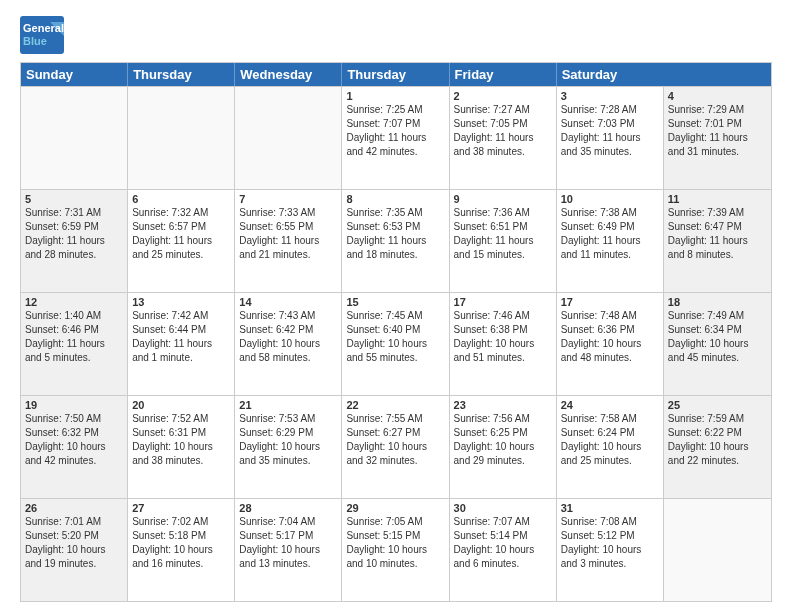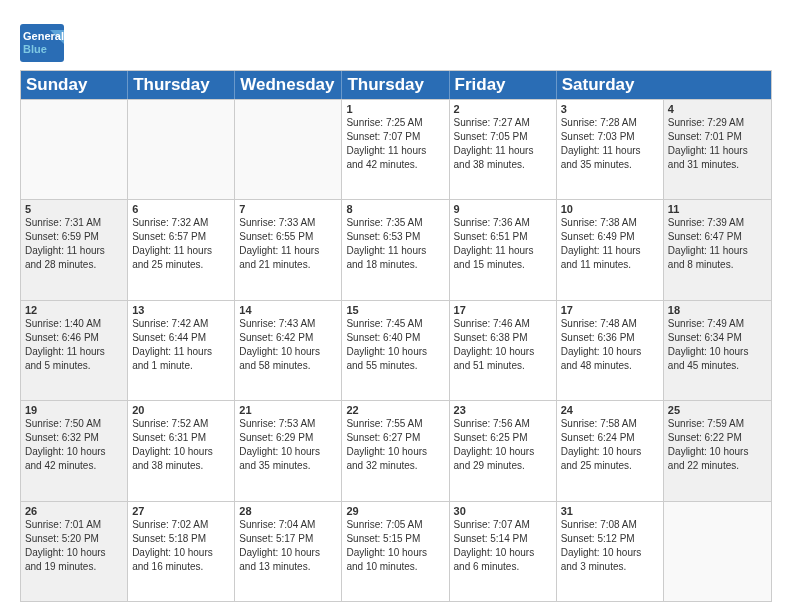--- a/index.html
+++ b/index.html
@@ -6,21 +6,21 @@
     body {
       font-family: Arial, sans-serif;
       background: #fff;
       width: 792px;
       height: 612px;
       overflow: hidden;
     }
     .page {
       width: 792px;
       height: 612px;
-      padding: 24px 20px 10px 20px;
+      padding: 16px 20px 10px 20px;
       display: flex;
       flex-direction: column;
     }
     .header {
       display: flex;
       align-items: flex-start;
       justify-content: space-between;
       margin-bottom: 8px;
     }
     .logo-wrap {
@@ -47,21 +47,21 @@
       flex-direction: column;
       border: 1px solid #ccc;
     }
     .cal-header {
       display: grid;
       grid-template-columns: repeat(7, 1fr);
       background: #2a6db5;
     }
     .cal-header-cell {
       color: #fff;
-      font-size: 17px;
+      font-size: 13px;
       font-weight: bold;
       padding: 4px 5px;
       text-align: left;
       border-right: 1px solid rgba(255,255,255,0.3);
     }
     .cal-header-cell:last-child { border-right: none; }
     .cal-body {
       flex: 1;
       display: grid;
       grid-template-rows: repeat(5, 1fr);

